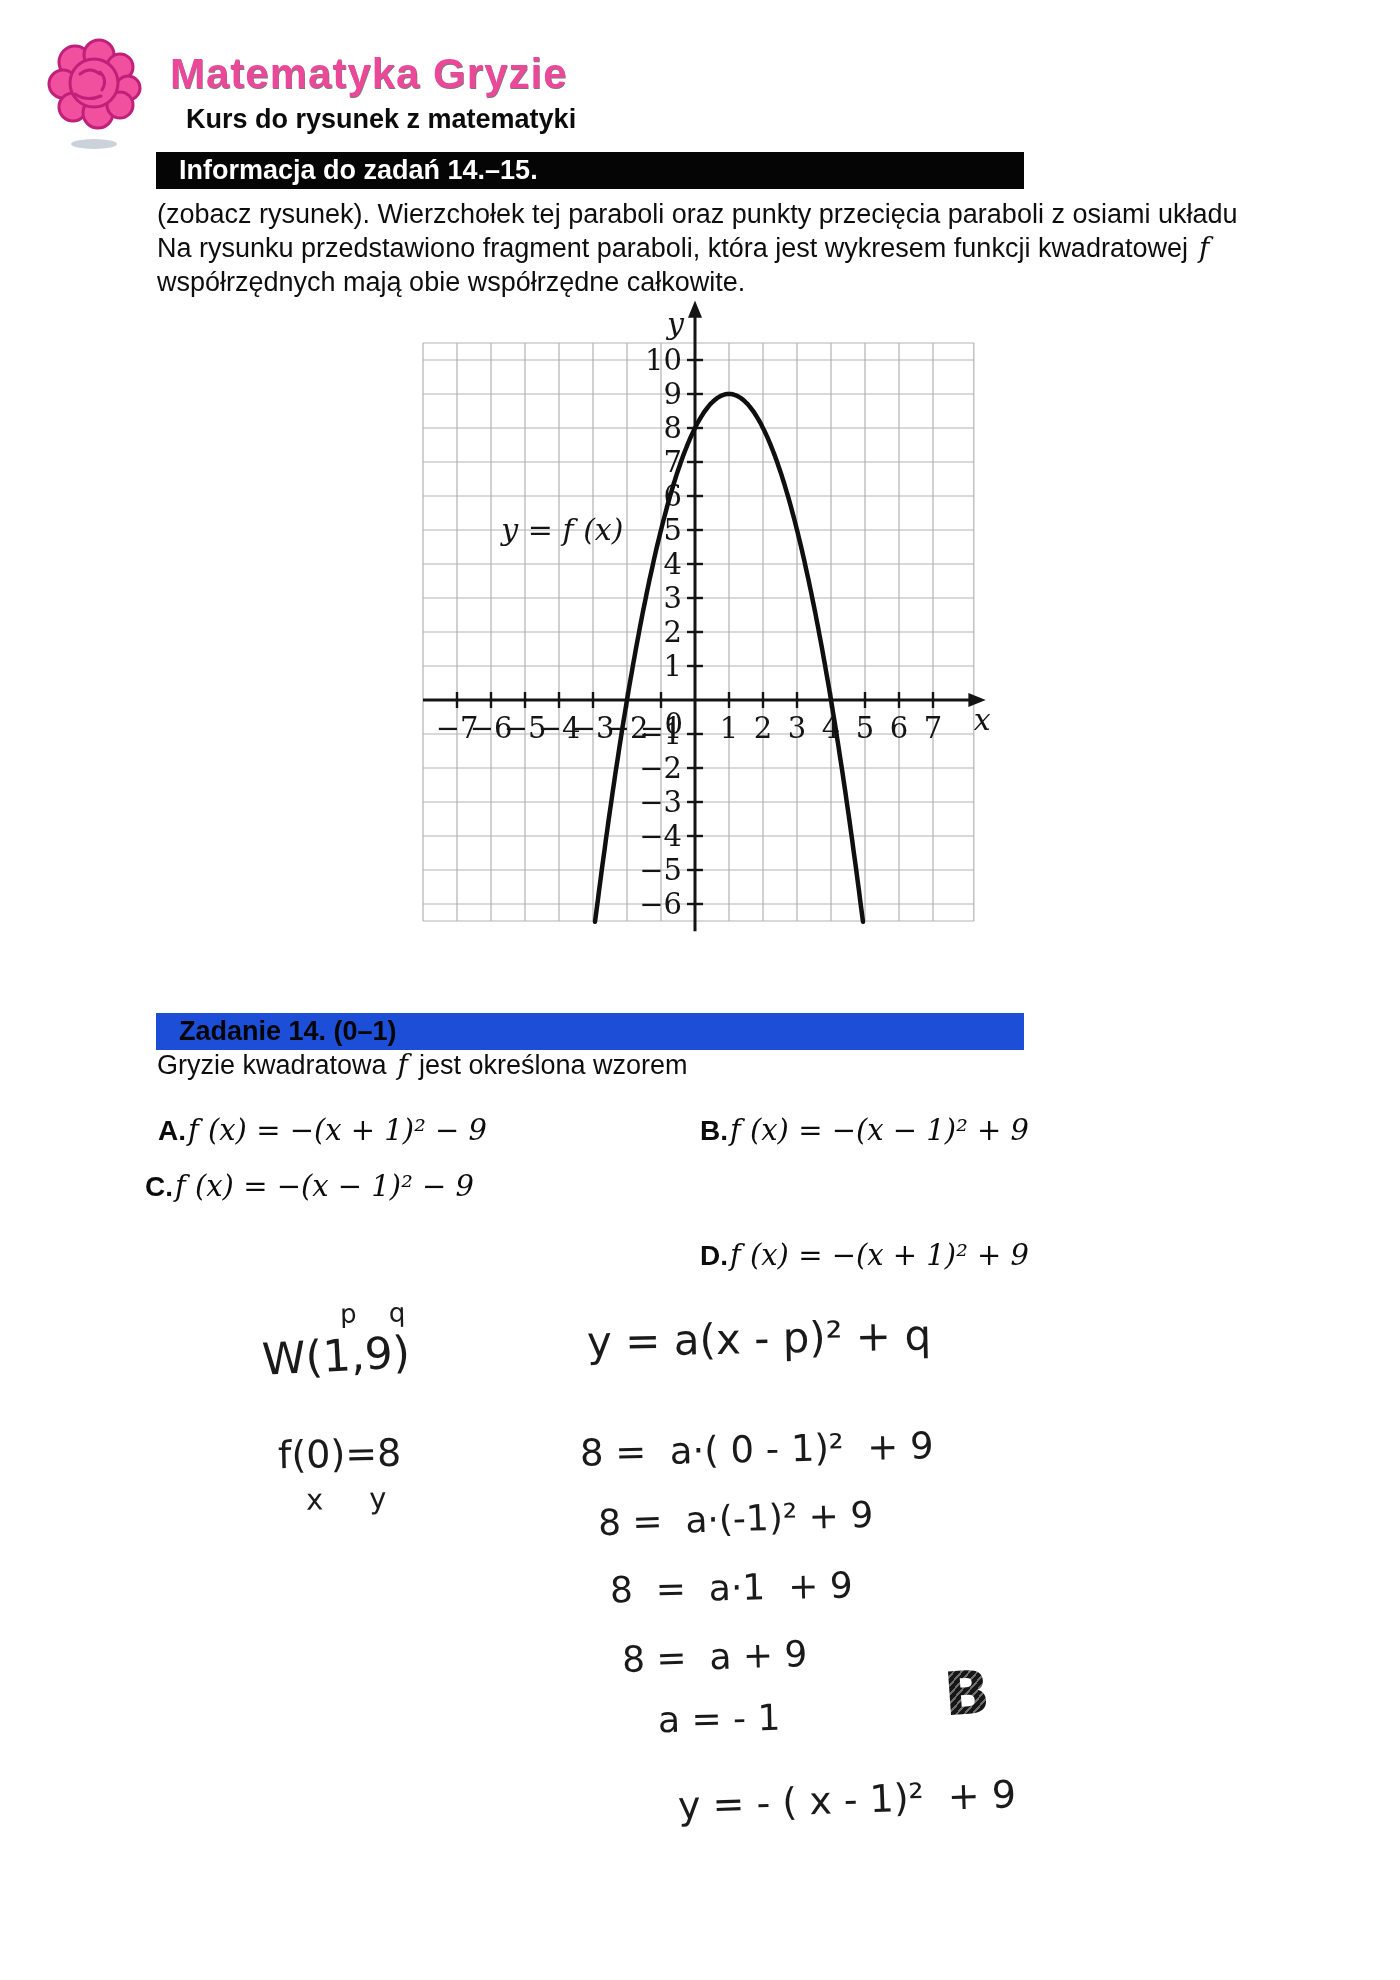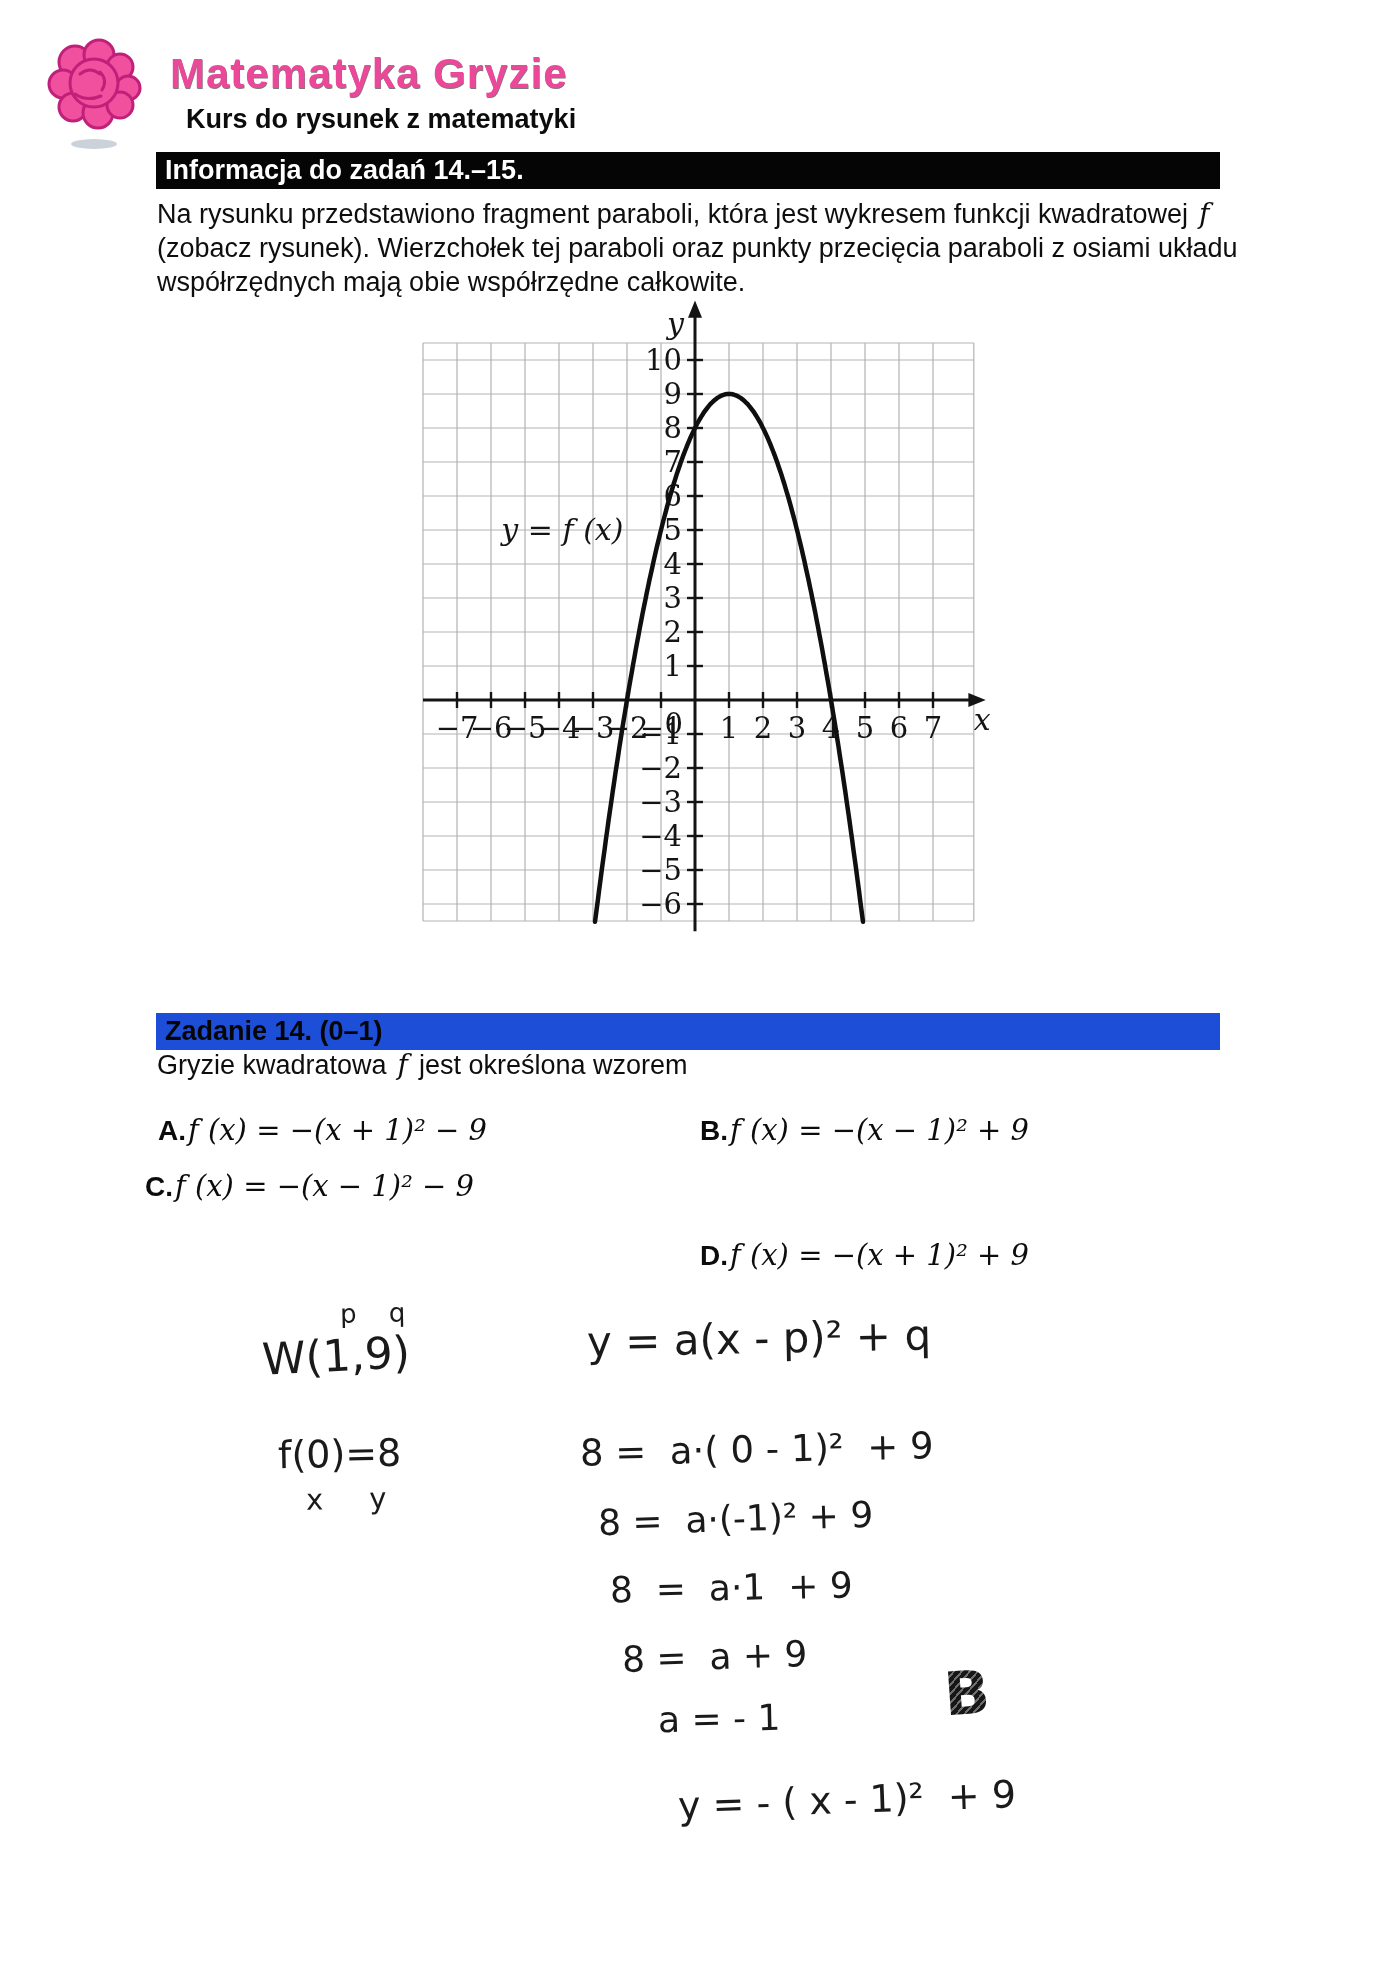--- a/index.html
+++ b/index.html
@@ -5,21 +5,21 @@
   html,body{margin:0;padding:0;background:#fff;}
   body{width:1400px;height:1980px;position:relative;font-family:"Liberation Sans",sans-serif;color:#111;overflow:hidden;}
   .page{position:absolute;inset:0;background:#fff;}
 
   
   .logo{position:absolute;left:42px;top:36px;width:104px;height:118px;}
   .brand-title{position:absolute;left:170px;top:50px;font-size:42px;font-weight:800;color:#ec4899;letter-spacing:1px;white-space:nowrap;text-shadow:0.6px 0.6px 0 #7a7a7a;}
   .brand-subtitle{position:absolute;left:186px;top:104px;font-size:27px;font-weight:700;color:#0c0c0c;white-space:nowrap;}
 
   
-  .banner{position:absolute;left:156px;width:1064px;height:37px;line-height:37px;font-size:27px;font-weight:700;padding-left:9px;box-sizing:border-box;white-space:nowrap;}
+  .banner{position:absolute;left:156px;width:868px;height:37px;line-height:37px;font-size:27px;font-weight:700;padding-left:23px;box-sizing:border-box;white-space:nowrap;}
   .banner-black{top:152px;background:#050505;color:#ffffff;}
   .banner-gray{top:1013px;background:#1d4ed8;color:#050505;}
 
   
   .intro{position:absolute;left:157px;top:197px;font-size:27px;line-height:34px;color:#0e0e0e;}
   .intro-line{white-space:nowrap;}
   .math-f{font-family:"DejaVu Serif",serif;font-style:italic;font-size:28px;margin-left:11px;margin-right:3px;}
   .prompt{position:absolute;left:157px;top:1048px;font-size:27px;color:#0e0e0e;white-space:nowrap;}
   .prompt .math-f{margin-right:11px;}
 
@@ -81,22 +81,22 @@
         <path d="M58 36 q8 8 2 18"></path>
       </g>
       <ellipse cx="52" cy="108" rx="23" ry="5" fill="#ccd2da"></ellipse>
     </svg>
   </div>
   <div class="brand-title">Matematyka Gryzie</div>
   <div class="brand-subtitle">Kurs do rysunek z matematyki</div>
 
   <div class="banner banner-black">Informacja do zadań 14.–15.</div>
   <div class="intro">
+    <div class="intro-line">(zobacz rysunek). Wierzchołek tej paraboli oraz punkty przecięcia paraboli z osiami układu</div>
     <div class="intro-line"><span>Na rysunku przedstawiono fragment paraboli, która jest wykresem funkcji kwadratowej</span><span class="math-f">f</span></div>
-    <div class="intro-line">(zobacz rysunek). Wierzchołek tej paraboli oraz punkty przecięcia paraboli z osiami układu</div>
     <div class="intro-line">współrzędnych mają obie współrzędne całkowite.</div>
   </div>
 
   <svg id="graph-svg" class="graph" width="580" height="650" viewBox="0 0 580 650">
       <line x1="3" y1="607" x2="553.8" y2="607" class="grid-line"></line>
       <line x1="3" y1="573" x2="553.8" y2="573" class="grid-line"></line>
       <line x1="3" y1="539" x2="553.8" y2="539" class="grid-line"></line>
       <line x1="3" y1="505" x2="553.8" y2="505" class="grid-line"></line>
       <line x1="3" y1="471" x2="553.8" y2="471" class="grid-line"></line>
       <line x1="3" y1="437" x2="553.8" y2="437" class="grid-line"></line>

